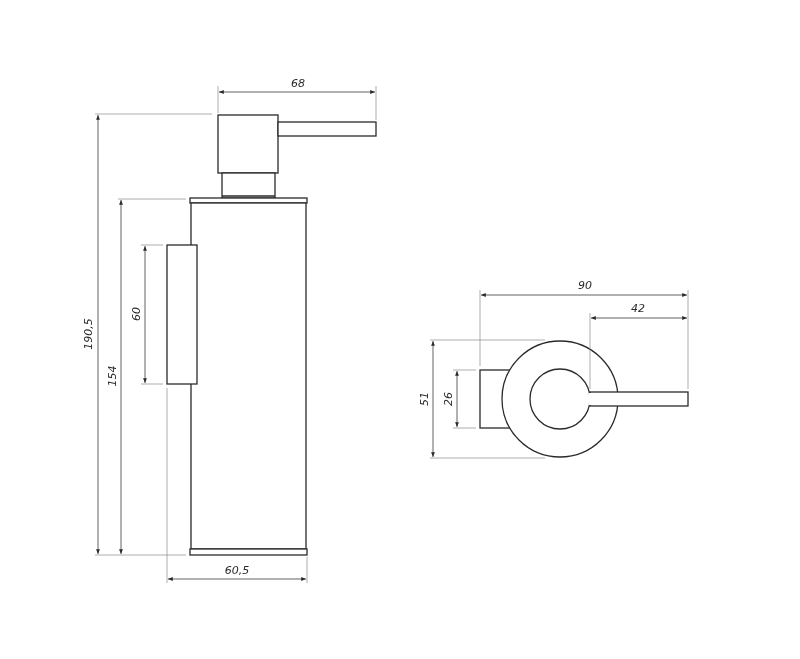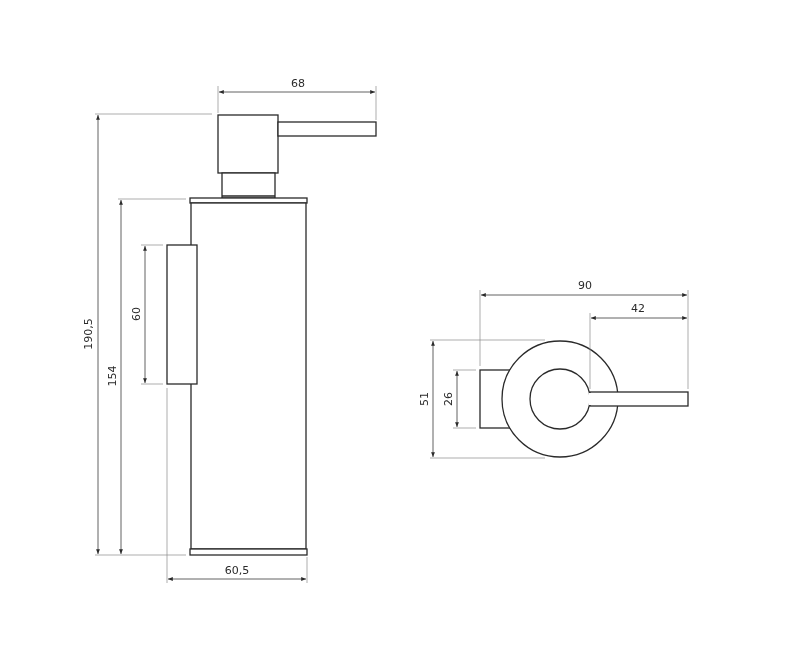--- a/index.html
+++ b/index.html
@@ -1,17 +1,17 @@
 <!DOCTYPE html>
 <html><head>
   <meta charset="utf-8">
   <style>
     html, body { margin: 0; padding: 0; background: #ffffff; }
     body { width: 800px; height: 659px; overflow: hidden; }
-    #canvas { position: absolute; left: 0; top: 0; width: 800px; height: 472px; }
+    #canvas { position: absolute; left: 0; top: 0; width: 800px; height: 472px; font-style: italic; }
     svg text { font-family: "DejaVu Sans", sans-serif; font-size: 11px; fill: #2a2a2a; }
     .outline { stroke: #2a2a2a; stroke-width: 1.3; fill: #ffffff; }
     .dim { stroke: #3a3a3a; stroke-width: 0.8; fill: none; }
     .ext { stroke: #8a8a8a; stroke-width: 0.7; fill: none; }
   </style>
 </head>
 <body>
 
 <div id="canvas">
   <svg width="800" height="659" viewBox="0 0 800 659" xmlns="http://www.w3.org/2000/svg">

